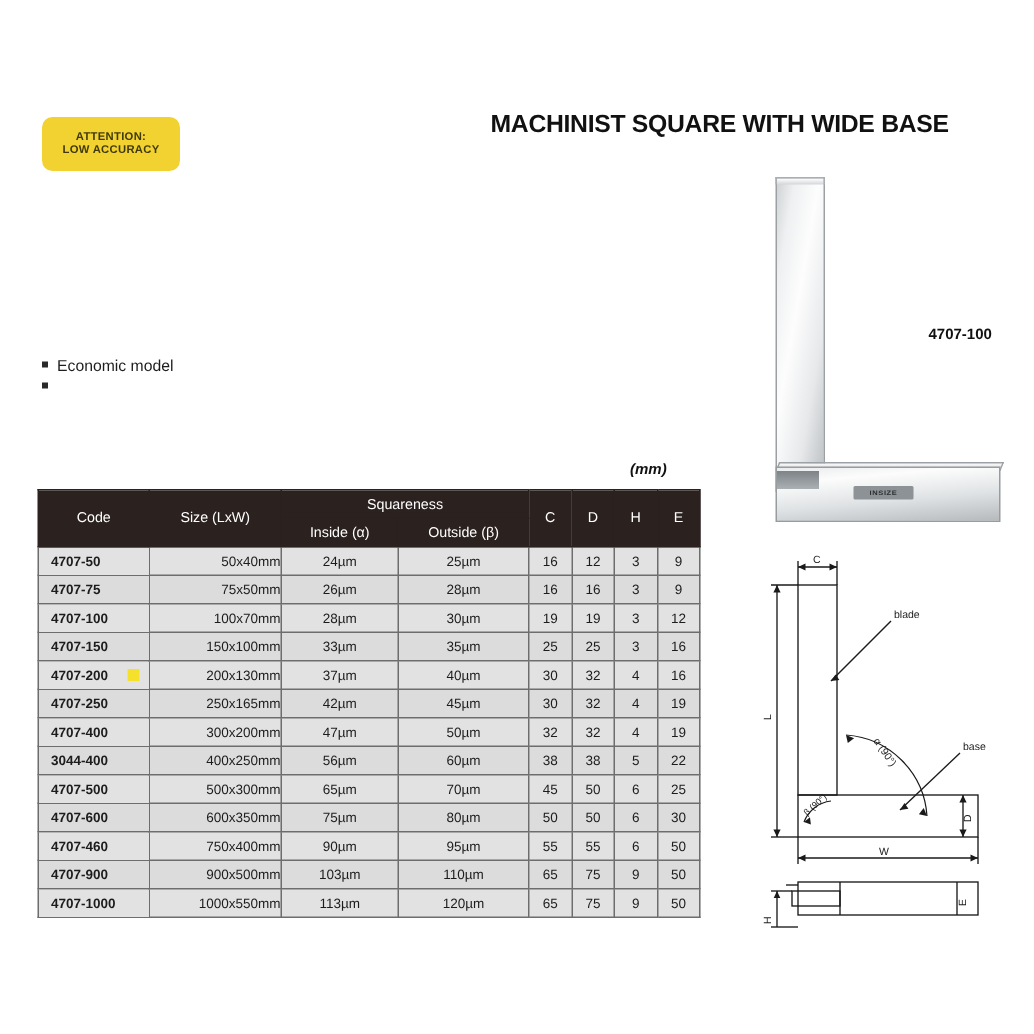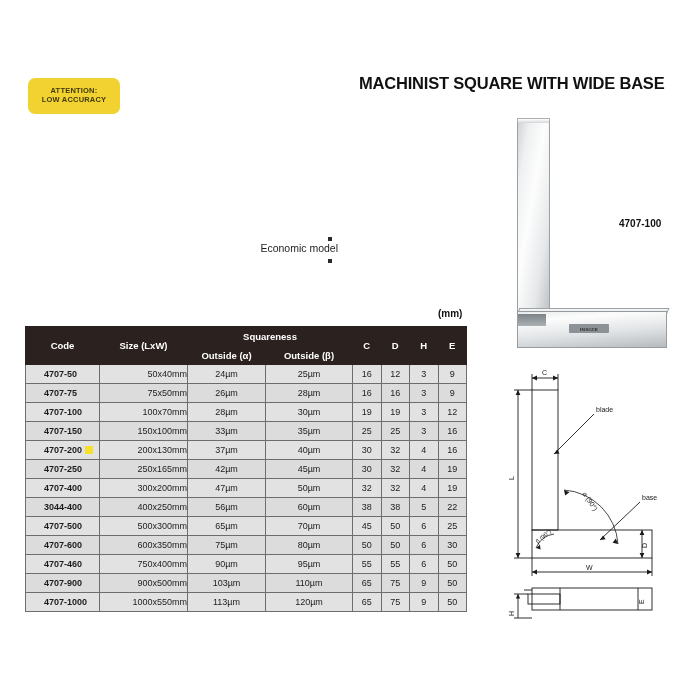--- a/index.html
+++ b/index.html
@@ -28,38 +28,36 @@
     color: #403a0c; letter-spacing: .2px;
     white-space: nowrap;
   }
 
   
   .features {
     position: absolute; left: 28px; top: 238px;
     width: 310px;
   }
   .feature-row {
-    display: flex; align-items: flex-end;
+    display: flex; align-items: center;
     margin-bottom: 5.5px;
-    flex-direction: column;
   }
   .bullet-sq {
     width: 4px; height: 4px; background: #2a2a2a;
     margin-right: 6px; flex: none;
     position: relative; top: -1px;
   }
   .feature-text { font-size: 10.5px; color: #1d1d1d; }
 
   
   .product-title {
     position: absolute; left: 327px; top: 74px;
     font-size: 16.5px; font-weight: bold;
     letter-spacing: -0.2px; color: #111;
     white-space: nowrap;
-    margin-left: 32px;
   }
 
   
   .photo-area { position: absolute; left: 505px; top: 118px; width: 175px; height: 245px; }
   .blade-img {
     position: absolute; left: 12px; top: 0px;
     width: 33px; height: 210px;
     background: linear-gradient(100deg,#cfd2d4 0%,#eef0f1 18%,#fdfdfd 42%,#e6e8ea 72%,#b9bdc0 100%);
     border: 1px solid #9aa0a4;
   }
@@ -97,54 +95,54 @@
     font-size: 5px; font-weight: bold; color: #2c3032;
     letter-spacing: .4px; transform: scaleY(.85);
   }
   .photo-caption {
     position: absolute; left: 619px; top: 218px;
     font-size: 10px; font-weight: bold; color: #111;
   }
 
   
   .units-label {
-    position: absolute; left: 438px; top: 308px;
-    font-size: 10px; font-weight: bold; color: #111;
+    position: absolute; left: 420px; top: 308px;
+    font-size: 10px; font-weight: bold; color: #111; font-style: italic;
   }
 
   
   .spec-table {
     position: absolute; left: 25px; top: 326px;
     width: 441px;
     border-collapse: collapse;
     table-layout: fixed;
   }
   .spec-table th, .spec-table td {
     border: 1px solid #6d6d6d;
     font-size: 9px;
     text-align: center;
     padding: 0;
     height: 19px;
   }
   .spec-table thead th {
     background: #2b211e;
     color: #ffffff;
-    font-weight: bold;
+    font-weight: normal;
     font-size: 9.5px;
     border-color: #2b211e;
   }
   .spec-table tbody td { background: #e2e2e2; color: #1c1c1c; }
   .spec-table tbody tr:nth-child(even) td { background: #dcdcdc; }
   .col-code   { width: 74px; }
   .col-size   { width: 88px; }
   .col-inside { width: 78px; }
   .col-outside{ width: 87px; }
   .col-num    { width: 28.5px; }
   td.cell-code {
-    font-weight: bold; text-align: left; padding-left: 18px;
+    font-weight: bold; text-align: left; padding-left: 8px;
     position: relative;
   }
   td.cell-size { text-align: right; padding-left: 10px; }
   .hl-mark {
     position: absolute; right: 6px; top: 5px;
     width: 8px; height: 8px; background: #f5e12c;
   }
 
   
   .drawing { position: absolute; left: 490px; top: 362px; width: 199px; height: 262px; }
@@ -201,21 +199,21 @@
       <tr>
         <th rowspan="2">Code</th>
         <th rowspan="2">Size (LxW)</th>
         <th colspan="2">Squareness</th>
         <th rowspan="2">C</th>
         <th rowspan="2">D</th>
         <th rowspan="2">H</th>
         <th rowspan="2">E</th>
       </tr>
       <tr>
-        <th>Outside (α)</th>
+        <th>Inside (α)</th>
         <th>Outside (β)</th>
       </tr>
     </thead>
     <tbody>
         <tr>
           <td class="cell-code">4707-50</td>
           <td class="cell-size">50x40mm</td>
           <td>24µm</td>
           <td>25µm</td>
           <td>16</td>

